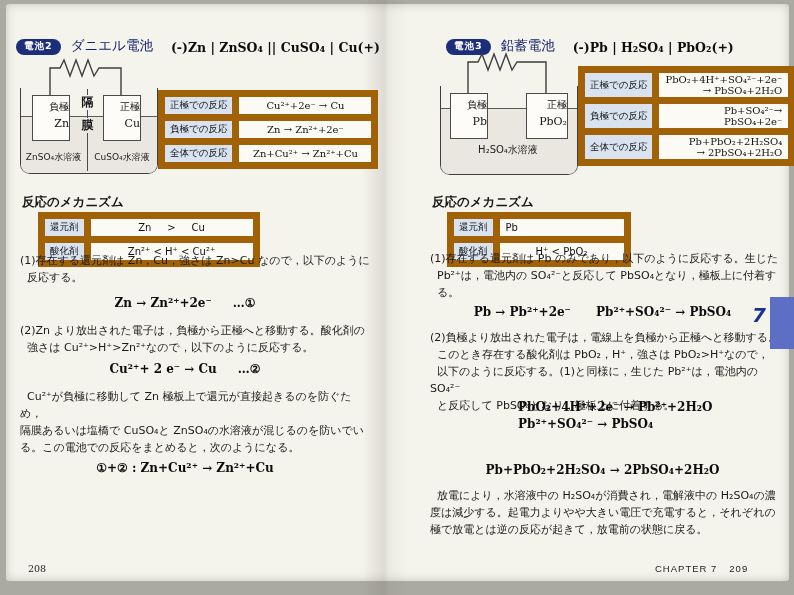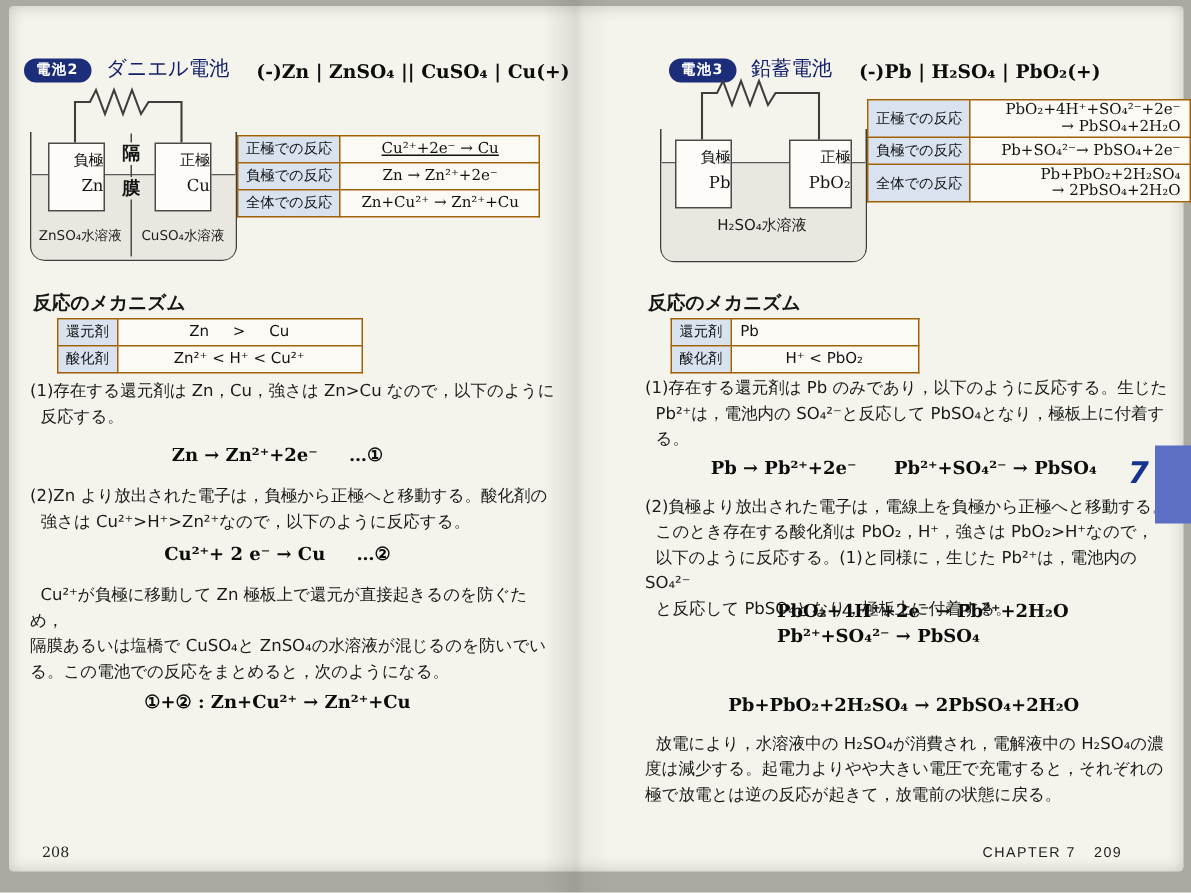--- a/index.html
+++ b/index.html
@@ -14,21 +14,21 @@
   .heading{font-size:12.5px;font-weight:700;color:#161616;}
   .eq{font-family:"DejaVu Serif","Liberation Serif",serif;font-weight:700;font-size:12px;color:#0d0d0d;white-space:pre;}
   .eq-center{text-align:center;}
   .hdrrow{display:flex;align-items:flex-end;gap:10px;}
   .badge{display:inline-block;background:#1c2d7a;color:#fff;font-size:9.5px;font-weight:700;
          padding:1px 8px 2px;border-radius:9px;letter-spacing:1px;white-space:nowrap;}
   .btitle{font-weight:400;font-size:13.5px;color:#13206b;white-space:nowrap;}
   .notation{font-family:"DejaVu Serif","Liberation Serif",serif;font-weight:700;font-size:12.5px;color:#0d0d0d;
             white-space:nowrap;margin-left:8px;}
   table{border-collapse:collapse;background:#fbfaf5;}
-  td{border:1px solid #a16207;vertical-align:middle;}
+  td{border:7px solid #a16207;vertical-align:middle;}
   .hd{background:#d9e3f0;font-size:9.5px;text-align:center;padding:2px 5px;color:#101010;white-space:nowrap;}
   .eqcell{font-family:"DejaVu Serif","Liberation Serif",serif;font-size:10px;color:#111;
           padding:1px 6px;white-space:pre-line;text-align:center;}
   .eqcell-l{text-align:right;}
   .valcell{font-size:10px;padding:1px 6px;text-align:center;white-space:pre;color:#111;}
   .beaker{border:1.5px solid #3e3e3e;border-top:none;border-radius:0 0 10px 10px;}
   .liquid{position:absolute;left:0;right:0;bottom:0;background:#e9e7e0;border-top:1px solid #5a5a5a;border-radius:0 0 8px 8px;}
   .electrode{background:#fdfcf8;border:1px solid #4a4a4a;text-align:right;}
   .elabel{font-size:10px;color:#141414;margin-top:4px;}
   .emetal{font-family:"DejaVu Serif","Liberation Serif",serif;font-size:11px;color:#141414;margin-top:3px;}
@@ -73,21 +73,21 @@
   </div>
   <div class="abs memchar" style="left:80px;top:95px;background:#f4f3ec;">隔</div>
   <div class="abs memchar" style="left:80px;top:118px;background:#e9e7e0;">膜</div>
   <div class="abs sol" style="left:21px;top:151px;width:65px;">ZnSO₄水溶液</div>
   <div class="abs sol" style="left:89px;top:151px;width:66px;">CuSO₄水溶液</div>
 
   <table class="abs" style="left:158px;top:90px;">
     <tbody>
         <tr>
       <td class="hd">正極での反応</td>
-      <td class="eqcell" style="width:120px;text-decoration:underline;">Cu²⁺+2e⁻ → Cu</td>
+      <td class="eqcell" style="width:120px;">Cu²⁺+2e⁻ → Cu</td>
     </tr>
     <tr>
       <td class="hd">負極での反応</td>
       <td class="eqcell">Zn → Zn²⁺+2e⁻</td>
     </tr>
     <tr>
       <td class="hd">全体での反応</td>
       <td class="eqcell">Zn+Cu²⁺ → Zn²⁺+Cu</td>
     </tr>
   </tbody>

